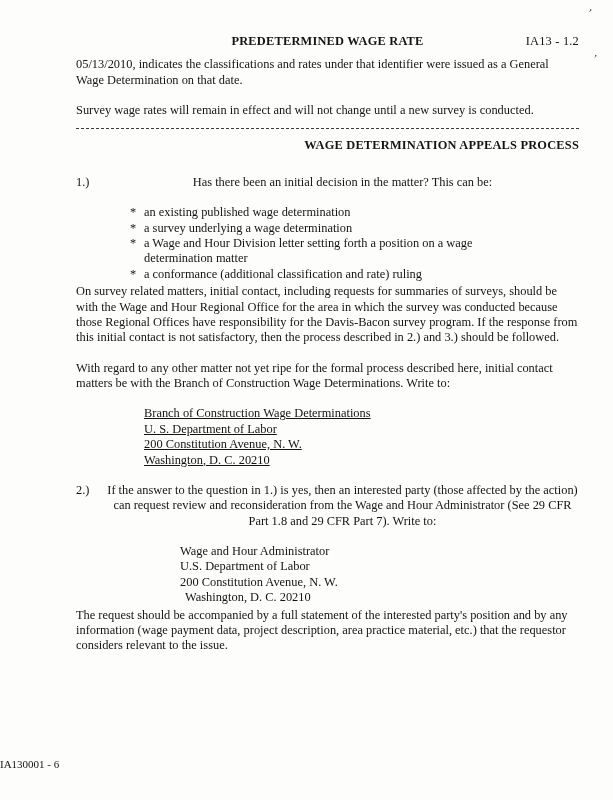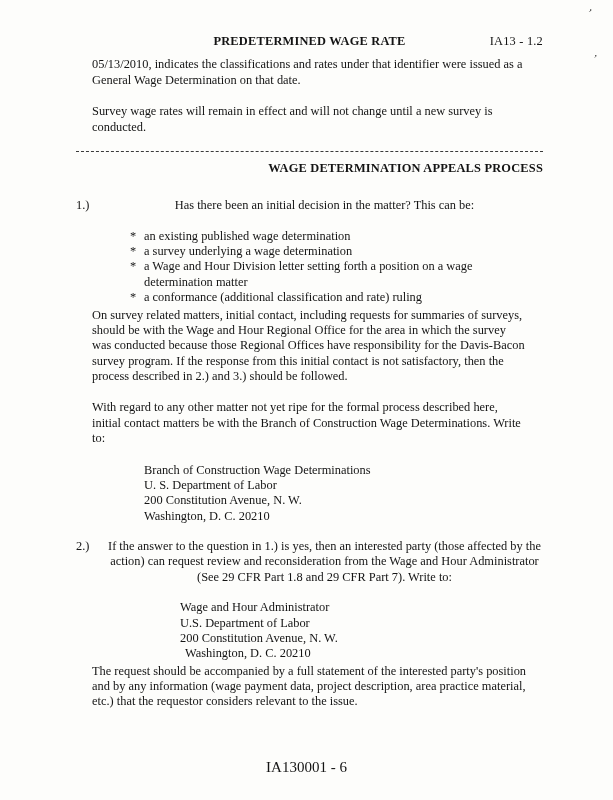--- a/index.html
+++ b/index.html
@@ -15,36 +15,36 @@
   }
   .page {
     position: absolute;
     inset: 0;
     font-family: "Liberation Serif", "DejaVu Serif", serif;
     font-size: 12.4px;
     line-height: 1.24;
     color: #141414;
   }
   .content {
-    padding: 34px 70px 0 76px;
+    padding: 34px 34px 0 76px;
   }
   .doc-header {
     position: relative;
     text-align: center;
     font-weight: bold;
     letter-spacing: 0.2px;
   }
   .doc-header .ref {
     position: absolute;
     right: 0;
     top: 0;
     font-weight: normal;
   }
   .para {
-    margin: 16px;
+    margin: 0;
     font-family: Liberation Serif, serif;
   }
   .mt-blank { margin-top: 15px; }
   .mt-small { margin-top: 8px; }
   .divider {
     border: 0;
     border-top: 1.4px dashed #3a3a3a;
     margin: 9px 0 0 0;
   }
   .section-title {
@@ -76,36 +76,36 @@
     width: 14px;
     flex: 0 0 14px;
   }
   .bullet .bullet-text {
     flex: 1;
     max-width: 370px;
   }
   .address {
     margin-top: 15px;
   }
-  .address-1 { padding-left: 68px; }
+  .address-1 { padding-left: 68px; text-decoration: underline; }
   .address-2 { padding-left: 104px; }
   .address div { white-space: pre; }
   .closing {
     margin-top: 2px;
   }
   .flow-para {
     margin-top: 2px;
   }
   .footer {
     position: absolute;
     left: 0;
     right: 0;
     top: 758px;
-    text-align: center;
-    font-size: 15px;
+    text-align: left;
+    font-size: 11px;
     color: #141414;
   }
   .scan-artifact {
     position: absolute;
     color: #333;
     font-size: 11px;
   }
   .artifact-1 { top: 6px; right: 22px; transform: rotate(30deg); }
   .artifact-2 { top: 52px; right: 16px; transform: rotate(15deg); }
 </style>

